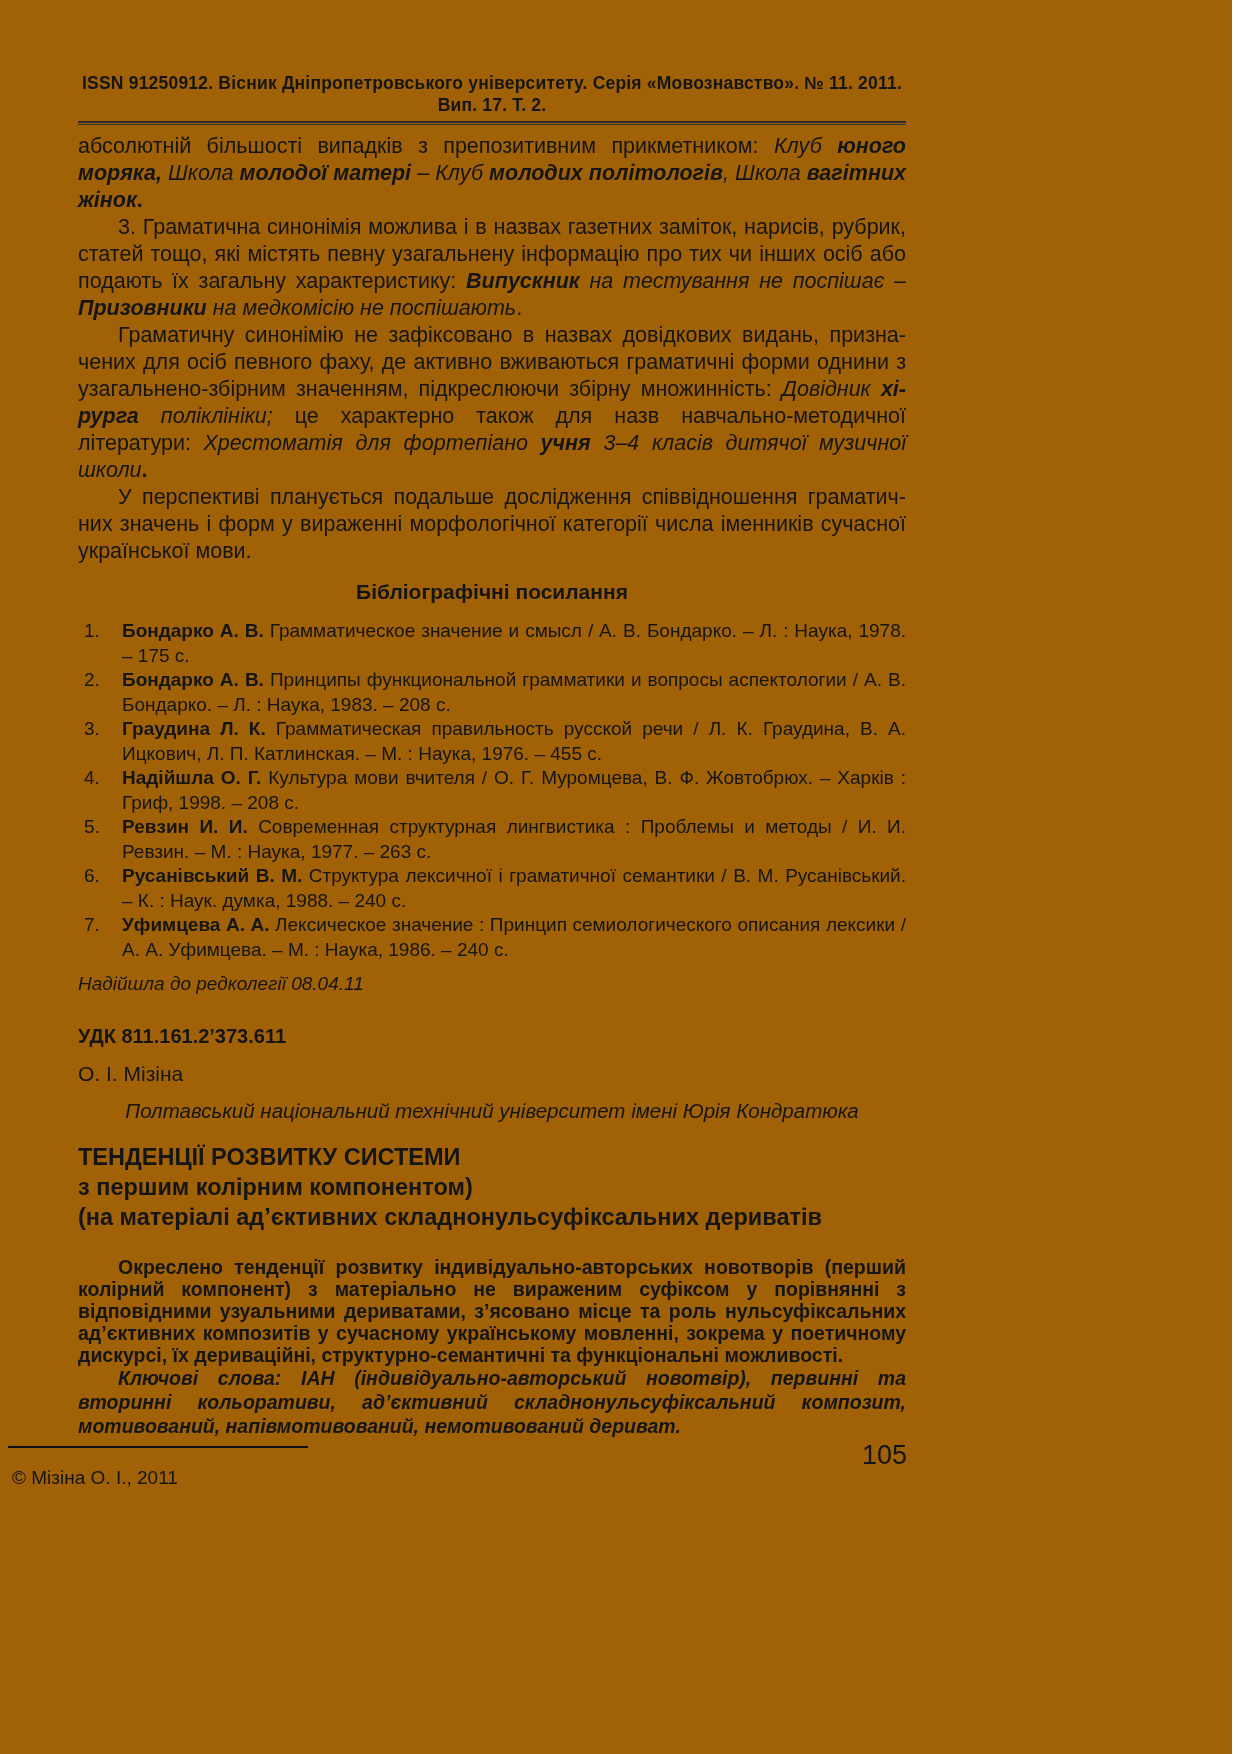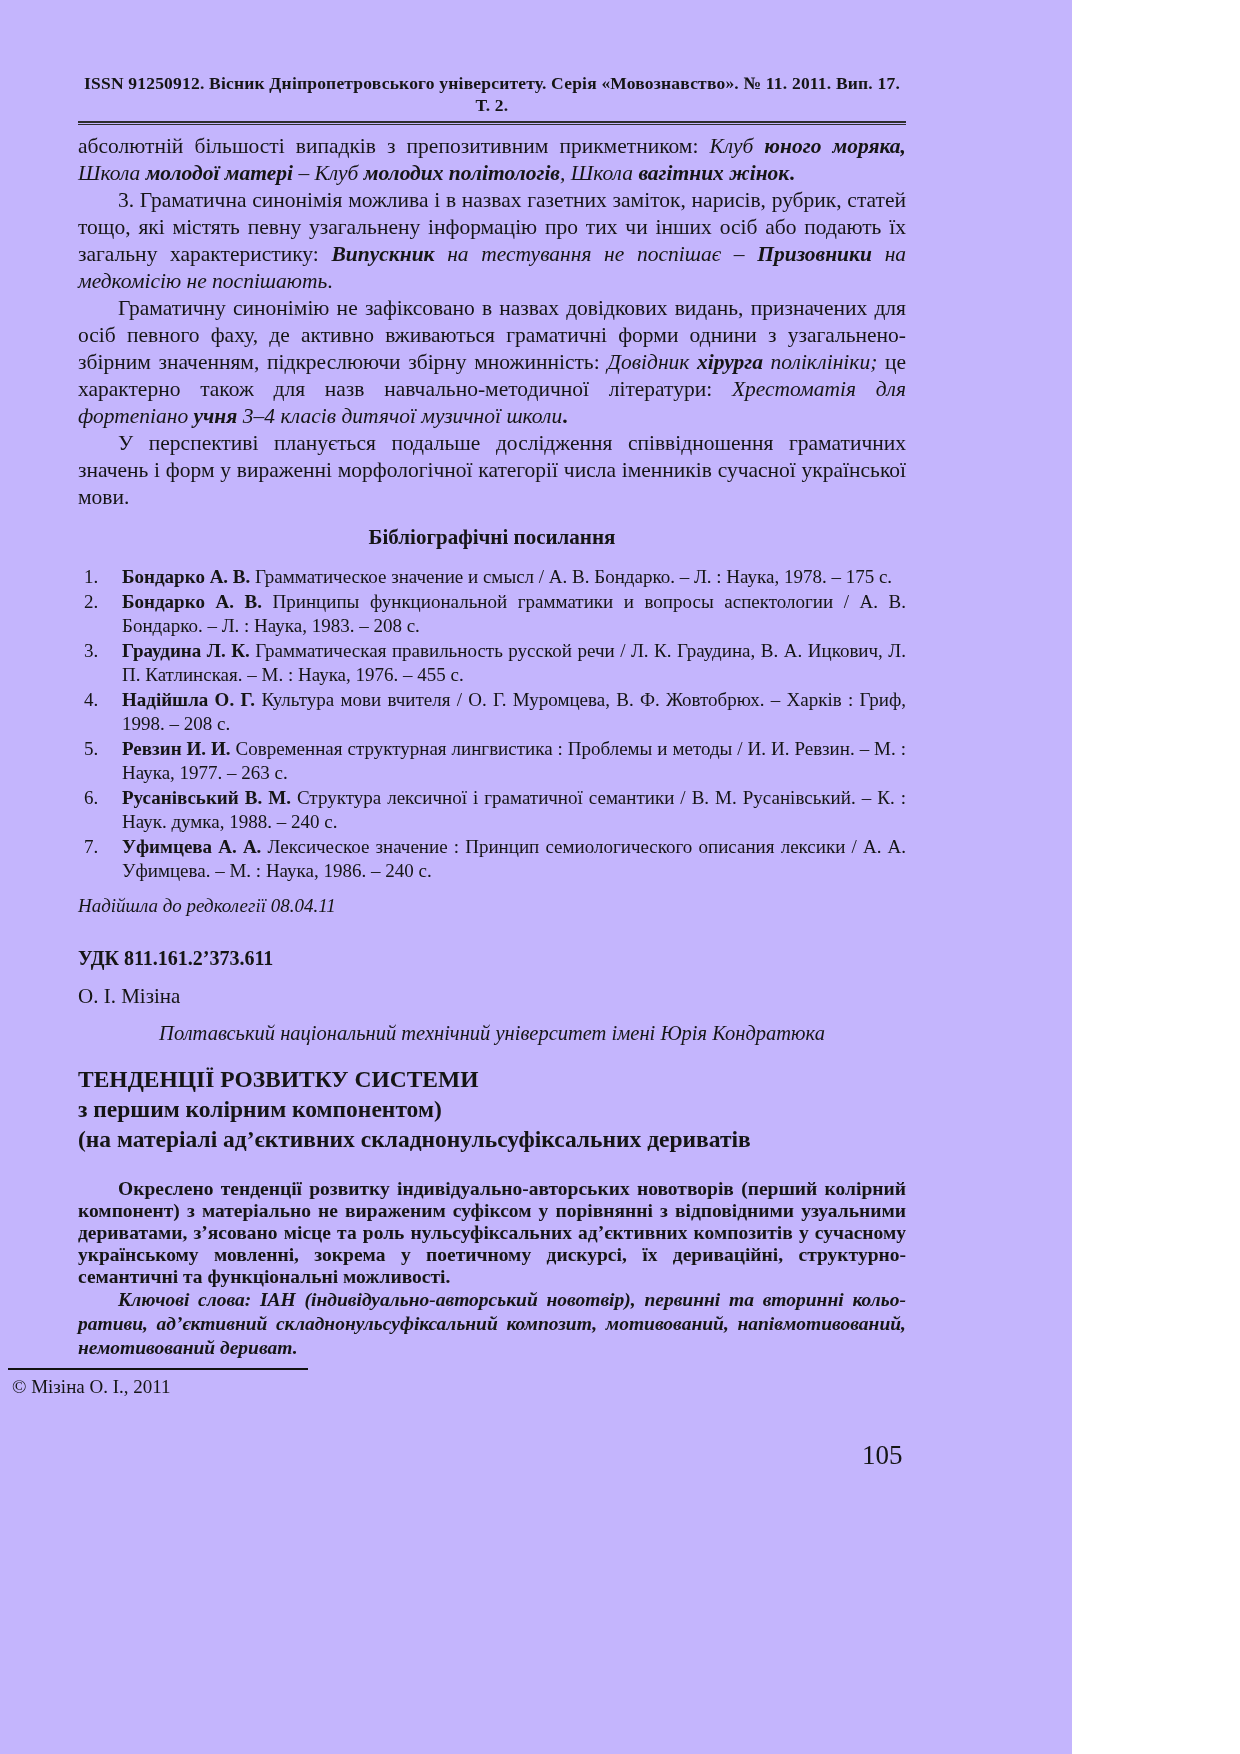--- a/index.html
+++ b/index.html
@@ -1,21 +1,21 @@
 <!DOCTYPE html>
 <html lang="uk"><head>
 <meta charset="utf-8">
 <style>
   html,body{margin:0;padding:0;background:#ffffff;}
   .page{
     position:relative;
-    width:1072px;height:1754px;
-    background:#c4b5fd;
+    width:1232px;height:1754px;
+    background:#a16207;
     color:#151515;
-    font-family:Liberation Serif, serif;
+    font-family:Liberation Sans, sans-serif;
     overflow:hidden;
   }
   .col{margin-left:78px;width:828px;}
   .it{font-style:italic;}
   .bd{font-weight:bold;}
   .bib{font-weight:bold;font-style:italic;}
 
   .journal-header{
     margin-top:72px;
     text-align:center;
@@ -107,21 +107,21 @@
     text-align:justify;
     text-indent:40px;
   }
   .foot-rule{
     margin-top:8px;
     margin-left:8px;
     width:300px;
     border-top:2.5px solid #111;
   }
   .copyright{
-    margin-top:5px;
+    margin-top:18px;
     margin-left:12px;
     font-size:19px;
     line-height:24px;
   }
   .page-number{
     position:absolute;
     left:862px;top:1440px;
     font-size:27px;
   }
 </style>

